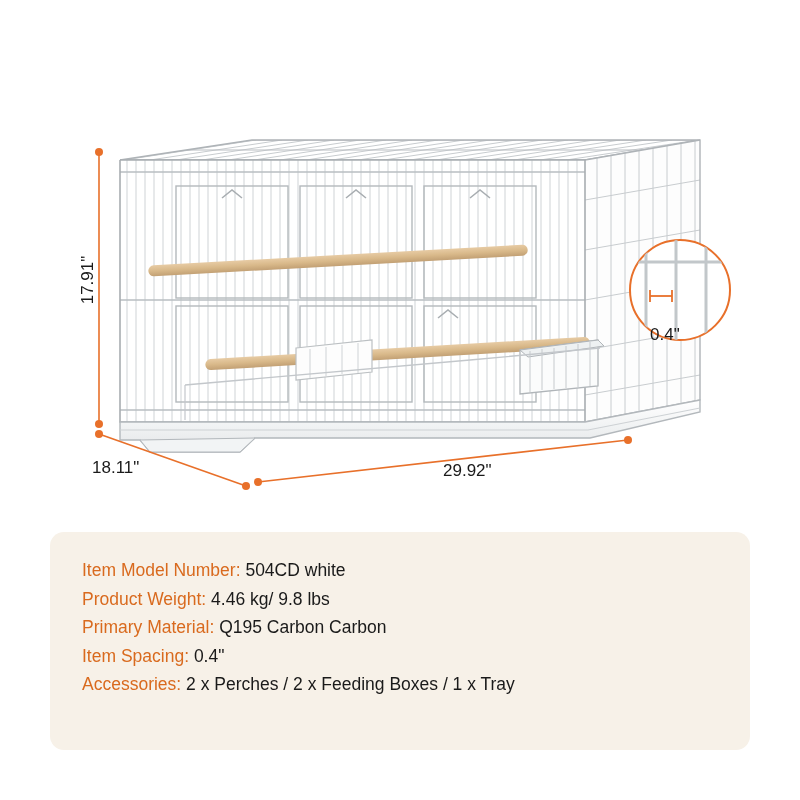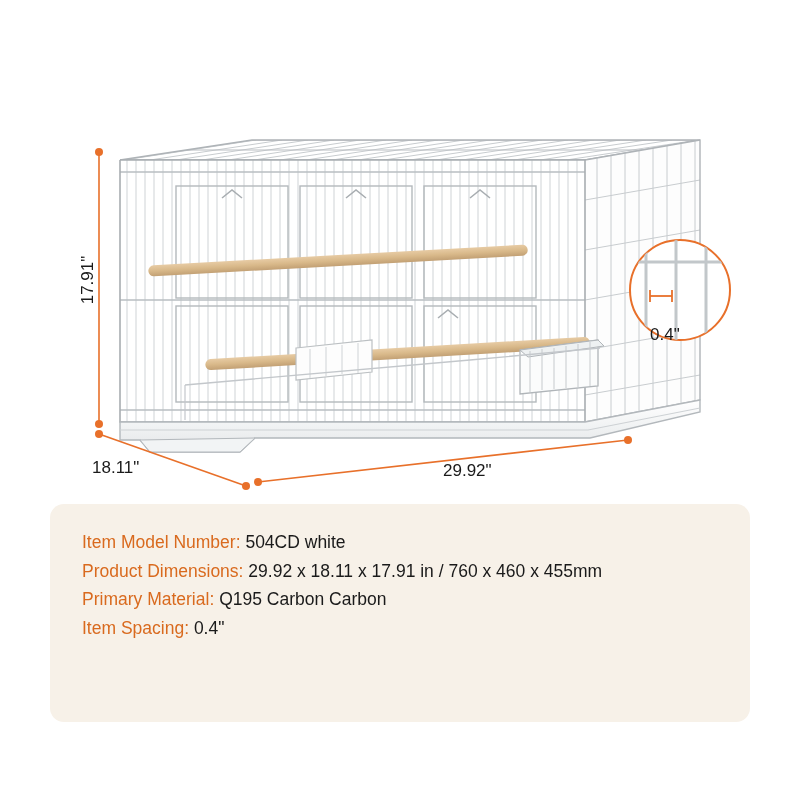--- a/index.html
+++ b/index.html
@@ -41,21 +41,21 @@
     transform-origin: center center;
   }
   #dim-depth-label { left: 92px; top: 458px; }
   #dim-width-label { left: 443px; top: 461px; }
   #dim-spacing-label { left: 650px; top: 325px; font-size: 17px; }
 
   
   #spec-panel {
     position: absolute;
     left: 50px;
-    top: 504px;
+    top: 532px;
     width: 700px;
     height: 218px;
     background: #f7f1e8;
     border-radius: 14px;
     padding: 24px 0 0 32px;
   }
   .spec-row {
     font-size: 17.5px;
     line-height: 28.5px;
     color: #1a1a1a;
@@ -313,26 +313,30 @@
     <div class="dim-label" id="dim-width-label">29.92"</div>
     <div class="dim-label" id="dim-spacing-label">0.4"</div>
   </div>
 
   <div id="spec-panel">
     <div class="spec-row">
       <span class="spec-key">Item Model Number:</span>
       <span class="spec-val">504CD white</span>
     </div>
     <div class="spec-row">
-      <span class="spec-key">Product Dimensions:</span>
-      <span class="spec-val">29.92 x 18.11 x 17.91 in / 760 x 460 x 455mm</span>
+      <span class="spec-key">Product Weight:</span>
+      <span class="spec-val">4.46 kg/ 9.8 lbs</span>
     </div>
     <div class="spec-row">
       <span class="spec-key">Primary Material:</span>
       <span class="spec-val">Q195 Carbon Carbon</span>
     </div>
     <div class="spec-row">
       <span class="spec-key">Item Spacing:</span>
       <span class="spec-val">0.4"</span>
     </div>
+    <div class="spec-row">
+      <span class="spec-key">Accessories:</span>
+      <span class="spec-val">2 x Perches / 2 x Feeding Boxes / 1 x Tray</span>
+    </div>
   </div>
 
 </div>
 
 </body></html>

